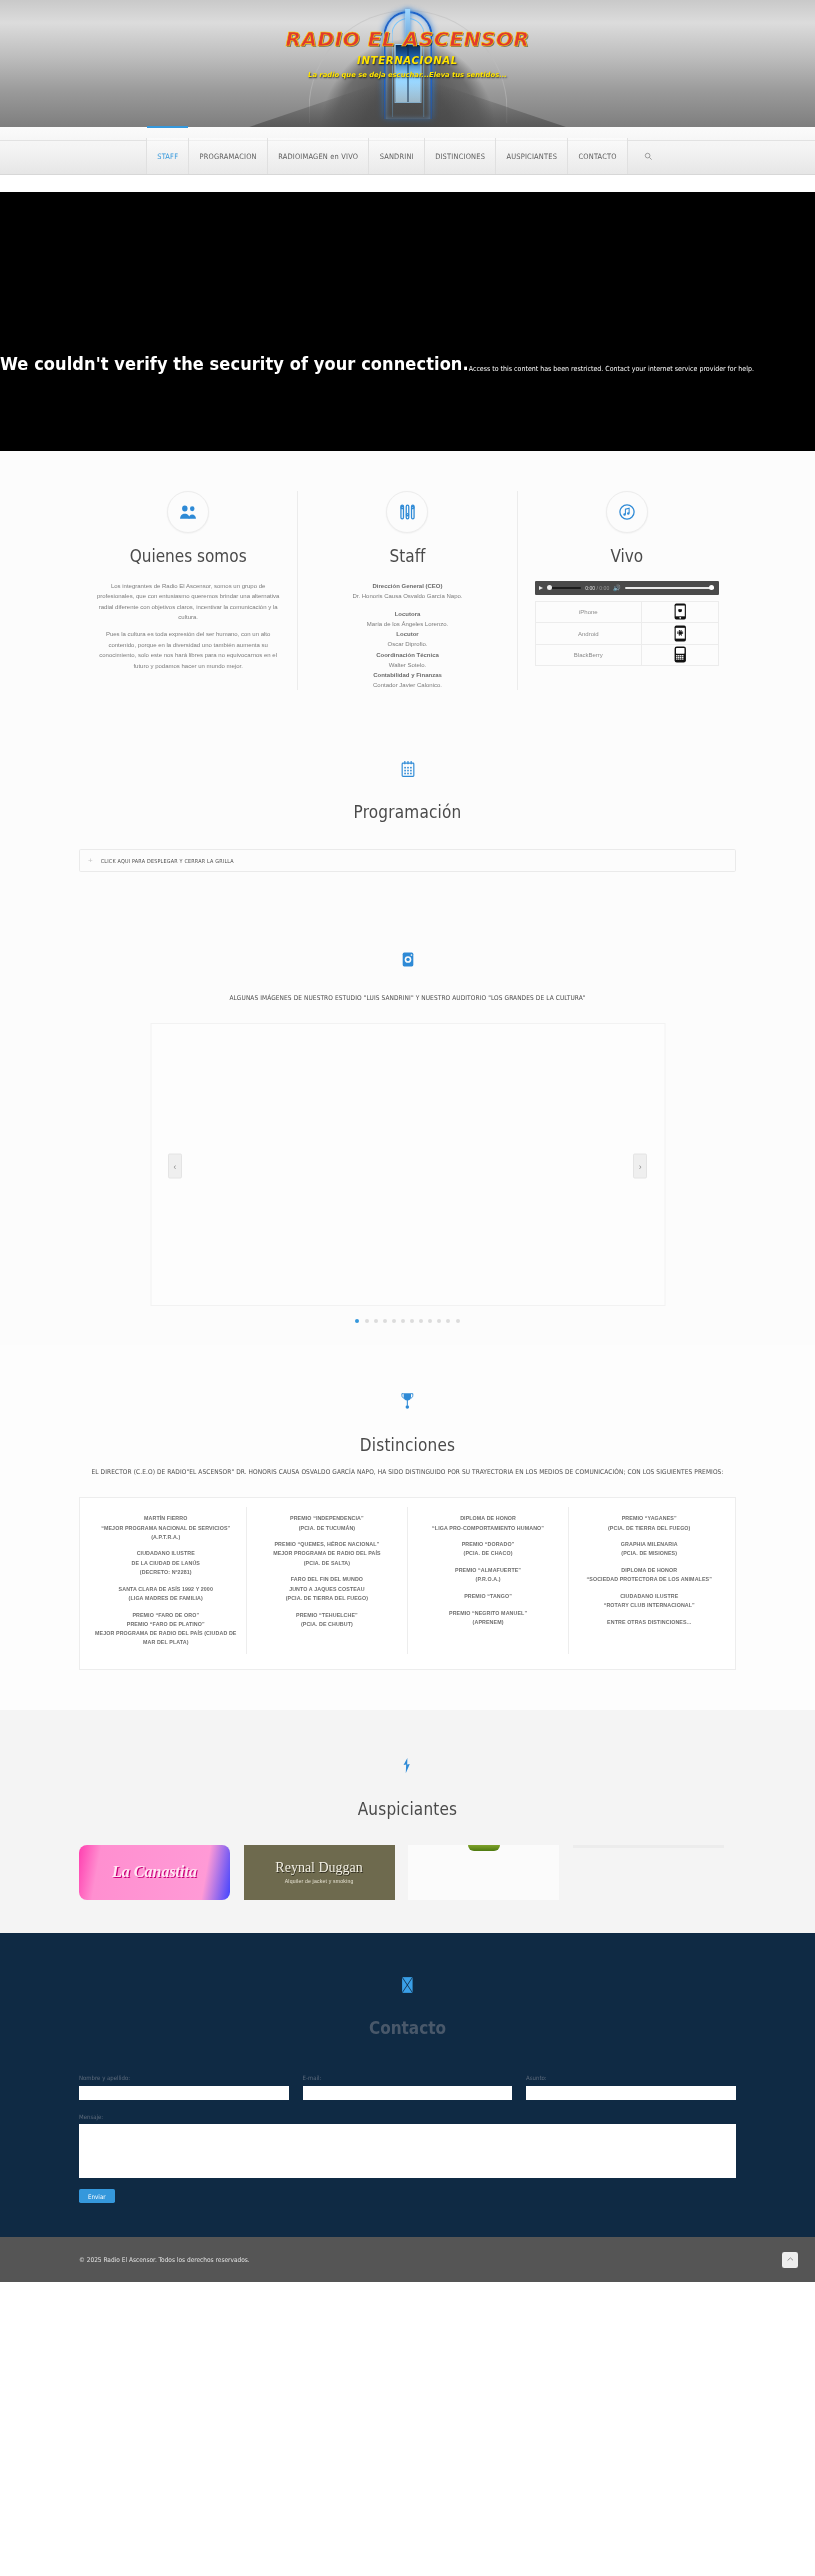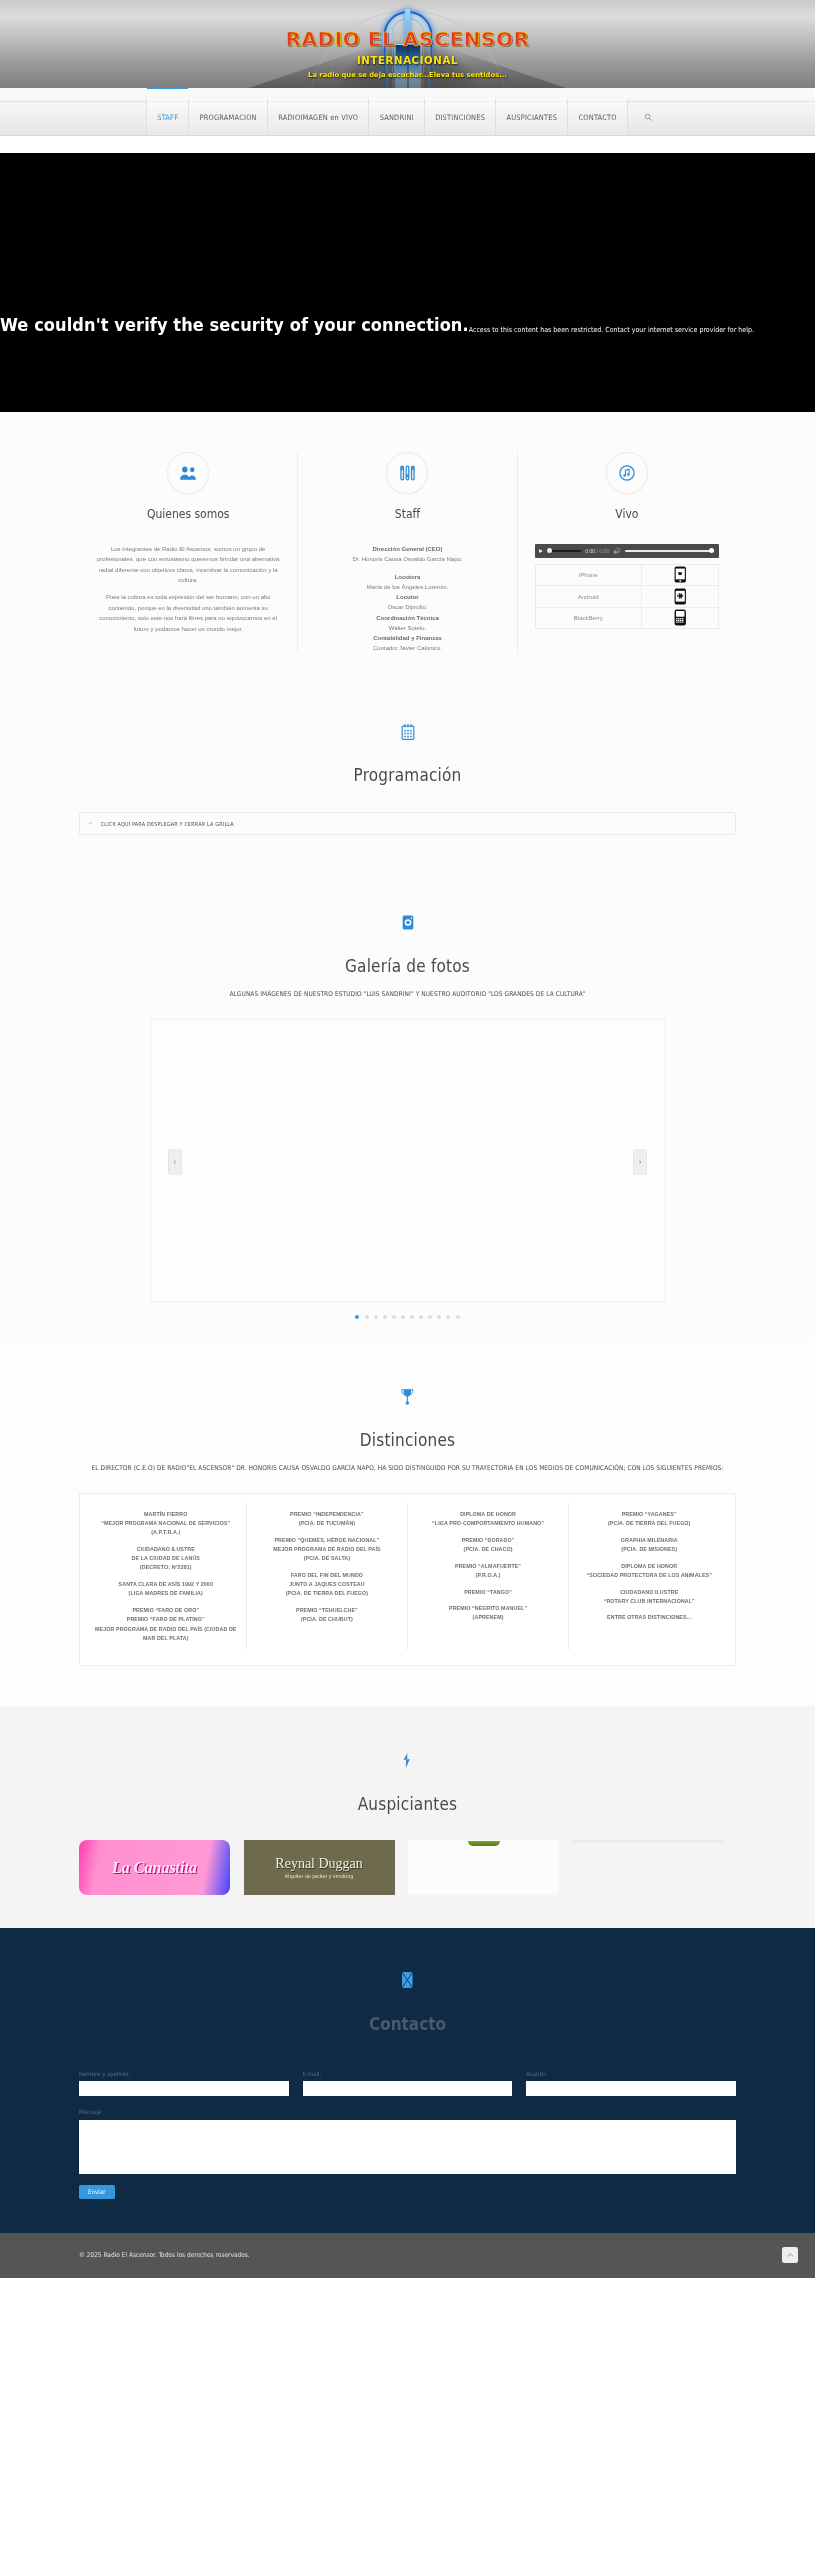--- a/index.html
+++ b/index.html
@@ -8,23 +8,24 @@
     width: 815px;
     font-family: "Liberation Sans", "DejaVu Sans", sans-serif;
     background: #ffffff;
     color: #555;
   }
   body { width: 815px; overflow-x: hidden; }
 
   
   .header-banner {
     position: relative;
-    height: 88px;
+    height: 127px;
     background: linear-gradient(to bottom, #c9c9c9 0%, #dcdcdc 18%, #bdbdbd 45%, #9a9a9a 72%, #7e7e7e 100%);
     overflow: hidden;
+    font-style: italic;
   }
   .banner-arch {
     position: absolute;
     left: 50%;
     top: 4.5px;
     transform: translateX(-50%);
     width: 238px;
     height: 130px;
     background: radial-gradient(ellipse 119px 130px at 50% 100%, #4a4a4a 0%, #555 38%, #6e6e6e 62%, rgba(125,125,125,0) 74%);
     border-radius: 119px 119px 0 0;
@@ -219,23 +220,23 @@
   }
   .feature {
     flex: 1;
     padding: 0 17px;
     text-align: center;
   }
   .feature + .feature { border-left: 0.6px solid #ececec; }
   .feature h3 {
     font-family: "DejaVu Sans Condensed", "Liberation Sans Narrow", "Liberation Sans", sans-serif;
     font-weight: normal;
-    font-size: 12px;
+    font-size: 17px;
     color: #4a4a4a;
-    margin-bottom: 23px;
+    margin-bottom: 15px;
   }
   .feature p {
     font-size: 6px;
     line-height: 1.75;
     color: #7b7b7b;
     margin-bottom: 6.8px;
   }
   .staff-block { font-size: 6px; line-height: 1.7; color: #7b7b7b; }
   .staff-block .role { font-weight: bold; color: #6a6a6a; display: block; }
   .staff-gap { height: 8px; }
@@ -644,21 +645,20 @@
 <section class="gal-section">
   <div class="wrap">
     <div class="sec-icon-circle" style="border:none;box-shadow:none;background:transparent;">
       <svg width="16" height="17" viewBox="0 0 30 32" fill="#2e8ad6">
         <rect x="5" y="3" width="20" height="26" rx="3"></rect>
         <circle cx="15" cy="16" r="6.3" fill="#fcfcfc"></circle>
         <circle cx="15" cy="16" r="3.3" fill="#2e8ad6"></circle>
         <circle cx="21.5" cy="7.5" r="1.6" fill="#fcfcfc"></circle>
       </svg>
     </div>
-    <h2 class="sec-title">Galería de fotos</h2>
     <div class="sec-sub">ALGUNAS IMÁGENES DE NUESTRO ESTUDIO "LUIS SANDRINI" Y NUESTRO AUDITORIO "LOS GRANDES DE LA CULTURA"</div>
 
     <div class="carousel">
       <div class="carousel-stage"></div>
       <div class="car-btn car-prev">‹</div>
       <div class="car-btn car-next">›</div>
       <div class="car-dots" id="car-dots">
           <span class="on"></span>
           <span></span>
           <span></span>

